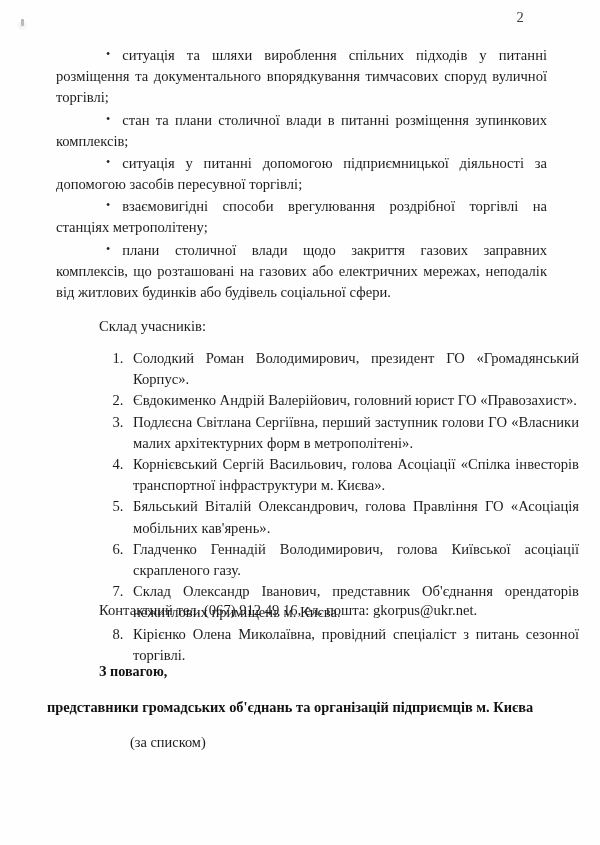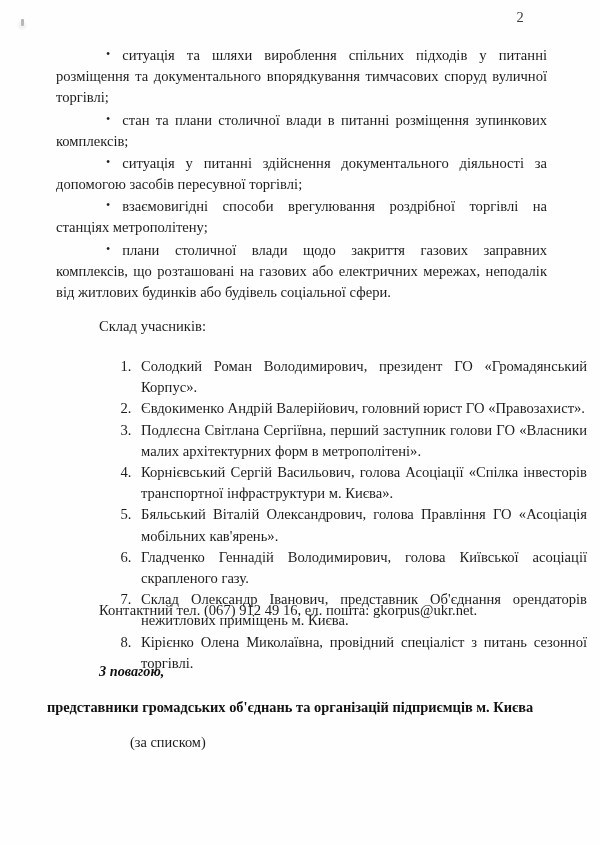--- a/index.html
+++ b/index.html
@@ -84,21 +84,21 @@
     top: 318px;
     font-size: 14.6px;
     color: #1d1d1d;
   }
 
   .participants-list {
     position: absolute;
     left: 99px;
     top: 344px;
     width: 452px;
-    margin: 12px;
+    margin: 4px;
     padding: 0 0 0 24px;
     list-style: decimal;
     font-size: 14.6px;
     line-height: 21.2px;
     color: #1d1d1d;
   }
   .participants-list li {
     text-align: justify;
     margin: 0;
     padding-left: 6px;
@@ -115,21 +115,20 @@
     color: #1d1d1d;
     white-space: nowrap;
   }
 
   .regards {
     position: absolute;
     left: 99px;
     top: 663px;
     font-size: 14.2px;
     font-weight: bold;
-    font-style: italic;
     color: #111;
   }
 
   .signature-line {
     position: absolute;
     left: 47px;
     top: 699px;
     font-size: 14.4px;
     font-weight: bold;
     color: #111;
@@ -150,21 +149,21 @@
 
 <div class="page">
 
   <div class="scan-speck"></div>
 
   <div class="page-number">2</div>
 
   <div class="body-block">
     <p class="bullet-para"><span class="bullet-mark">•</span><span>ситуація та шляхи вироблення спільних підходів у питанні розміщення та документального впорядкування тимчасових споруд вуличної торгівлі;</span></p>
     <p class="bullet-para"><span class="bullet-mark">•</span><span>стан та плани столичної влади в питанні розміщення зупинкових комплексів;</span></p>
-    <p class="bullet-para"><span class="bullet-mark">•</span><span>ситуація у питанні здійснення документального діяльності за допомогою засобів пересувної торгівлі;</span></p>
+    <p class="bullet-para"><span class="bullet-mark">•</span><span>ситуація у питанні допомогою підприємницької діяльності за допомогою засобів пересувної торгівлі;</span></p>
     <p class="bullet-para"><span class="bullet-mark">•</span><span>взаємовигідні способи врегулювання роздрібної торгівлі на станціях метрополітену;</span></p>
     <p class="bullet-para"><span class="bullet-mark">•</span><span>плани столичної влади щодо закриття газових заправних комплексів, що розташовані на газових або електричних мережах, неподалік від житлових будинків або будівель соціальної сфери.</span></p>
   </div>
 
   <div class="participants-heading">Склад учасників:</div>
 
   <ol class="participants-list">
     <li>Солодкий Роман Володимирович, президент ГО «Громадянський Корпус».</li>
     <li>Євдокименко Андрій Валерійович, головний юрист ГО «Правозахист».</li>
     <li>Подлєсна Світлана Сергіївна, перший заступник голови ГО «Власники малих архітектурних форм в метрополітені».</li>

